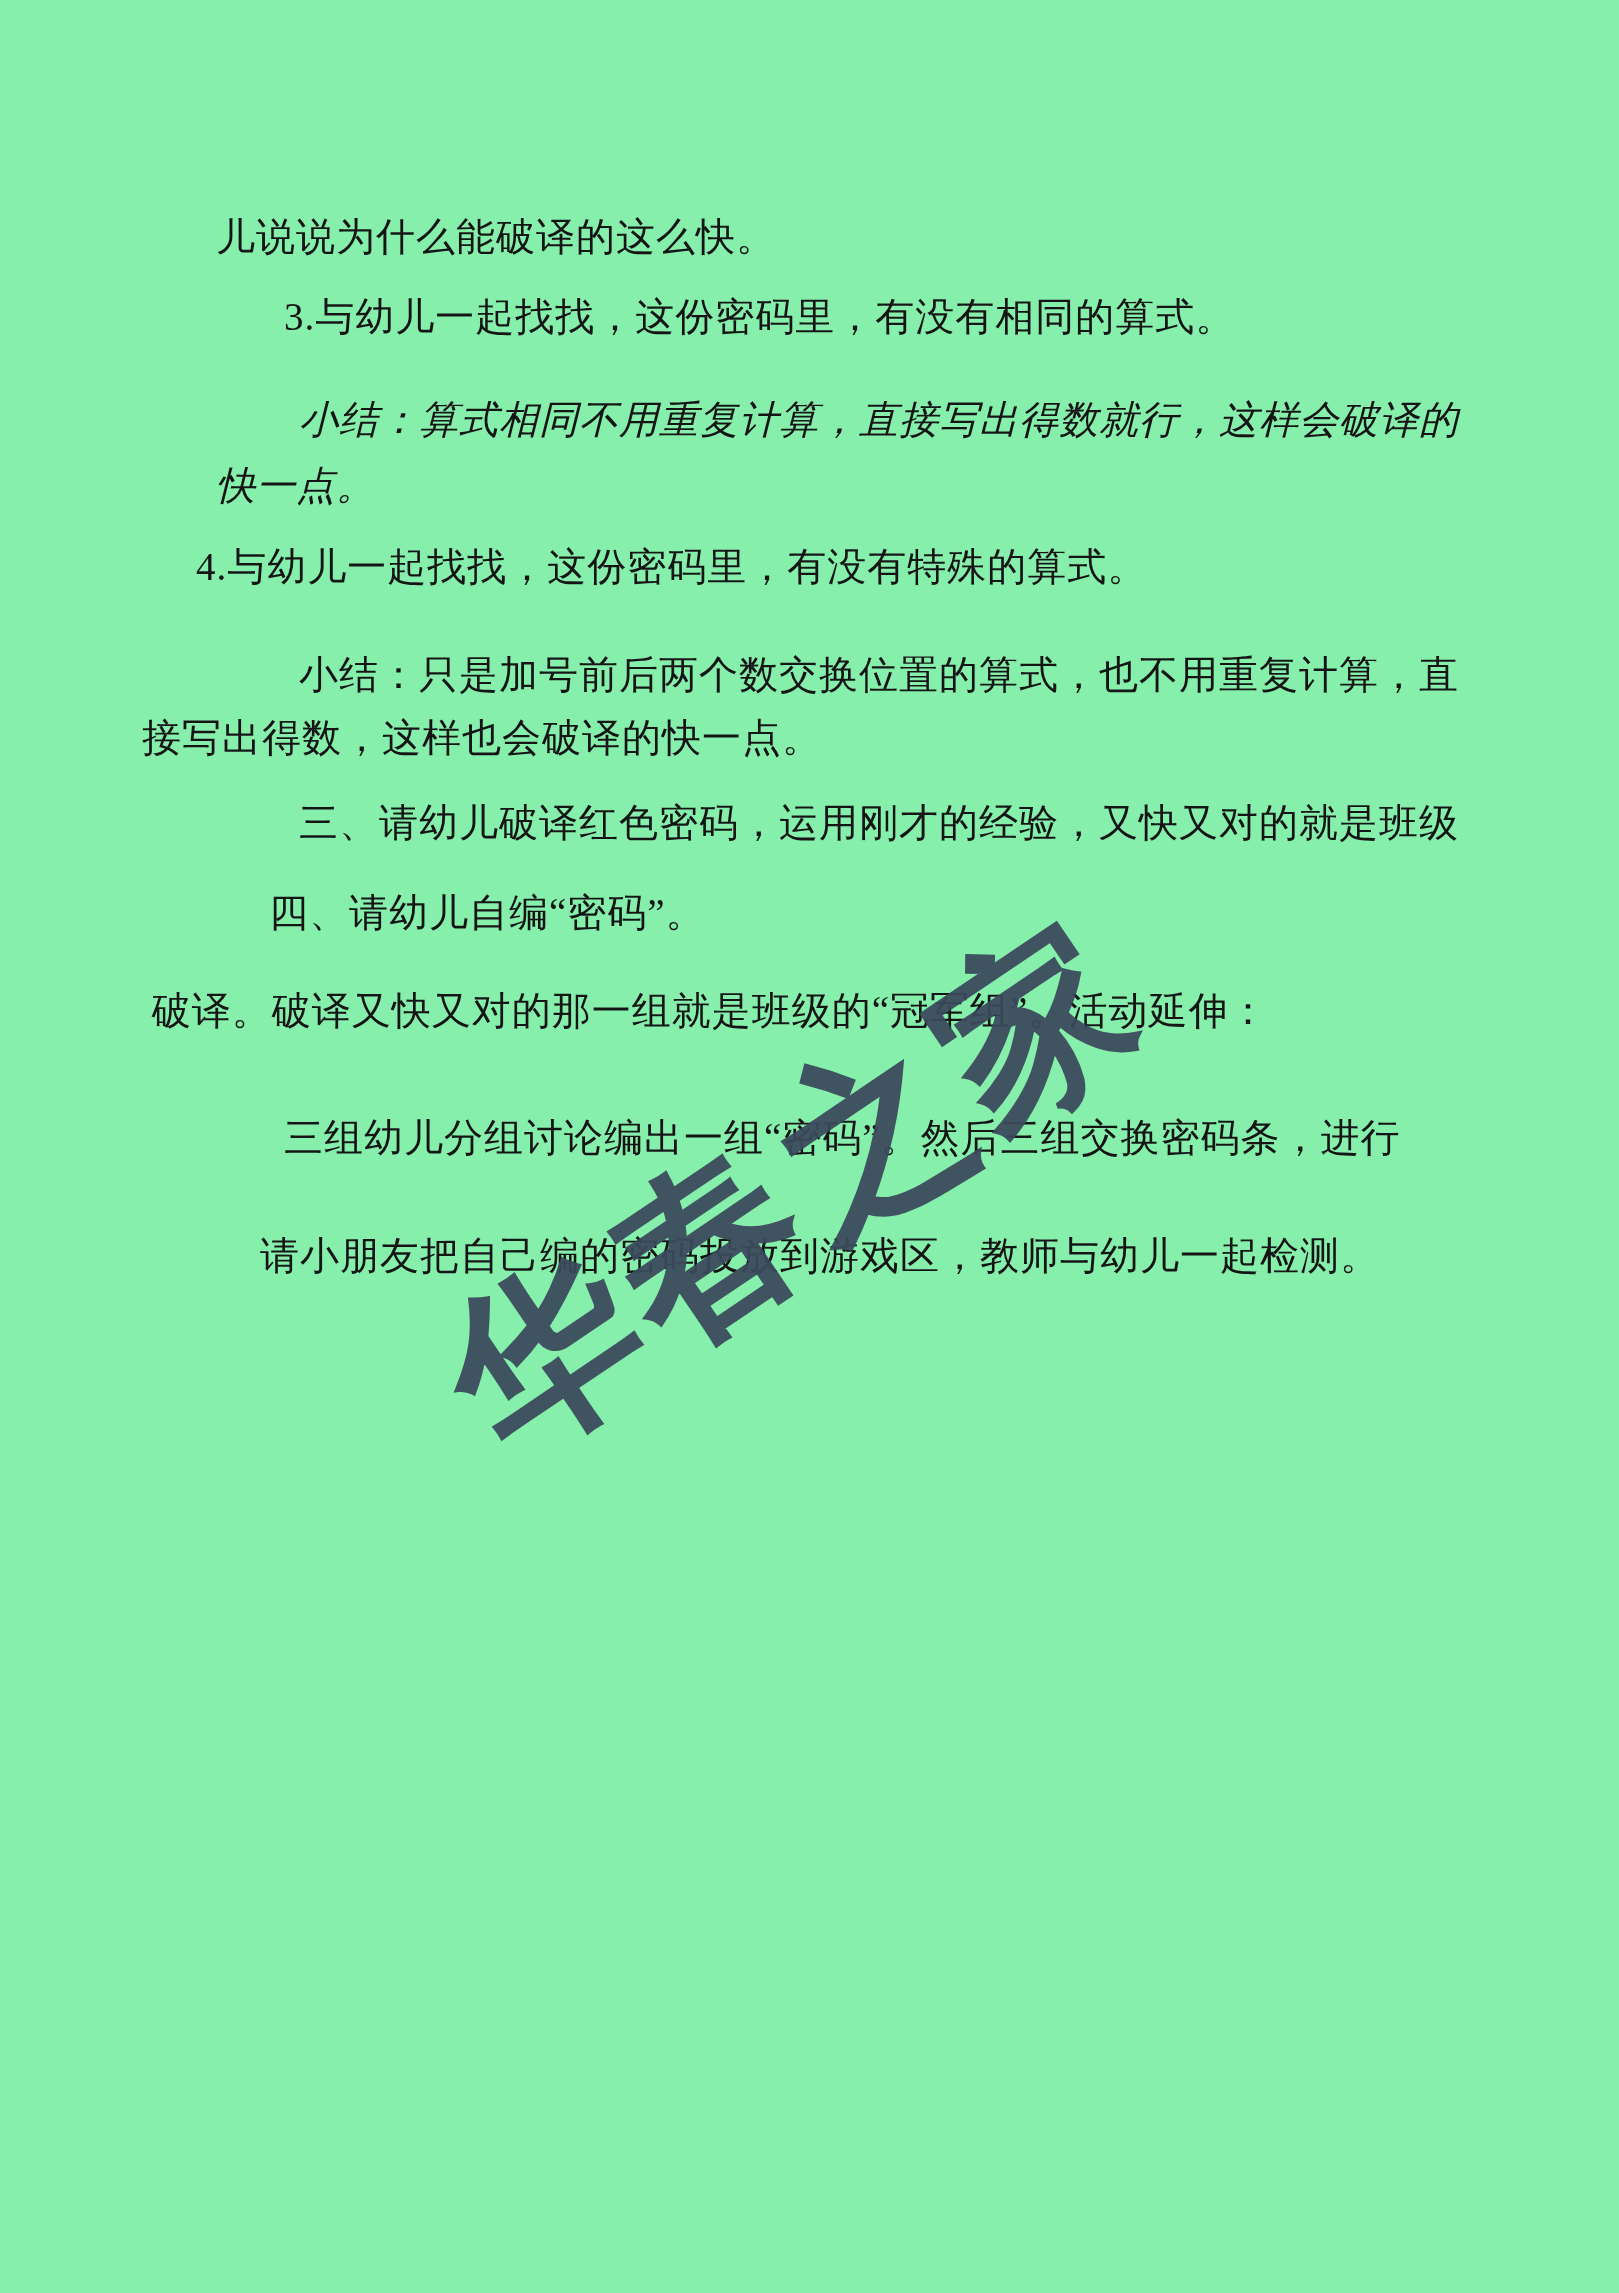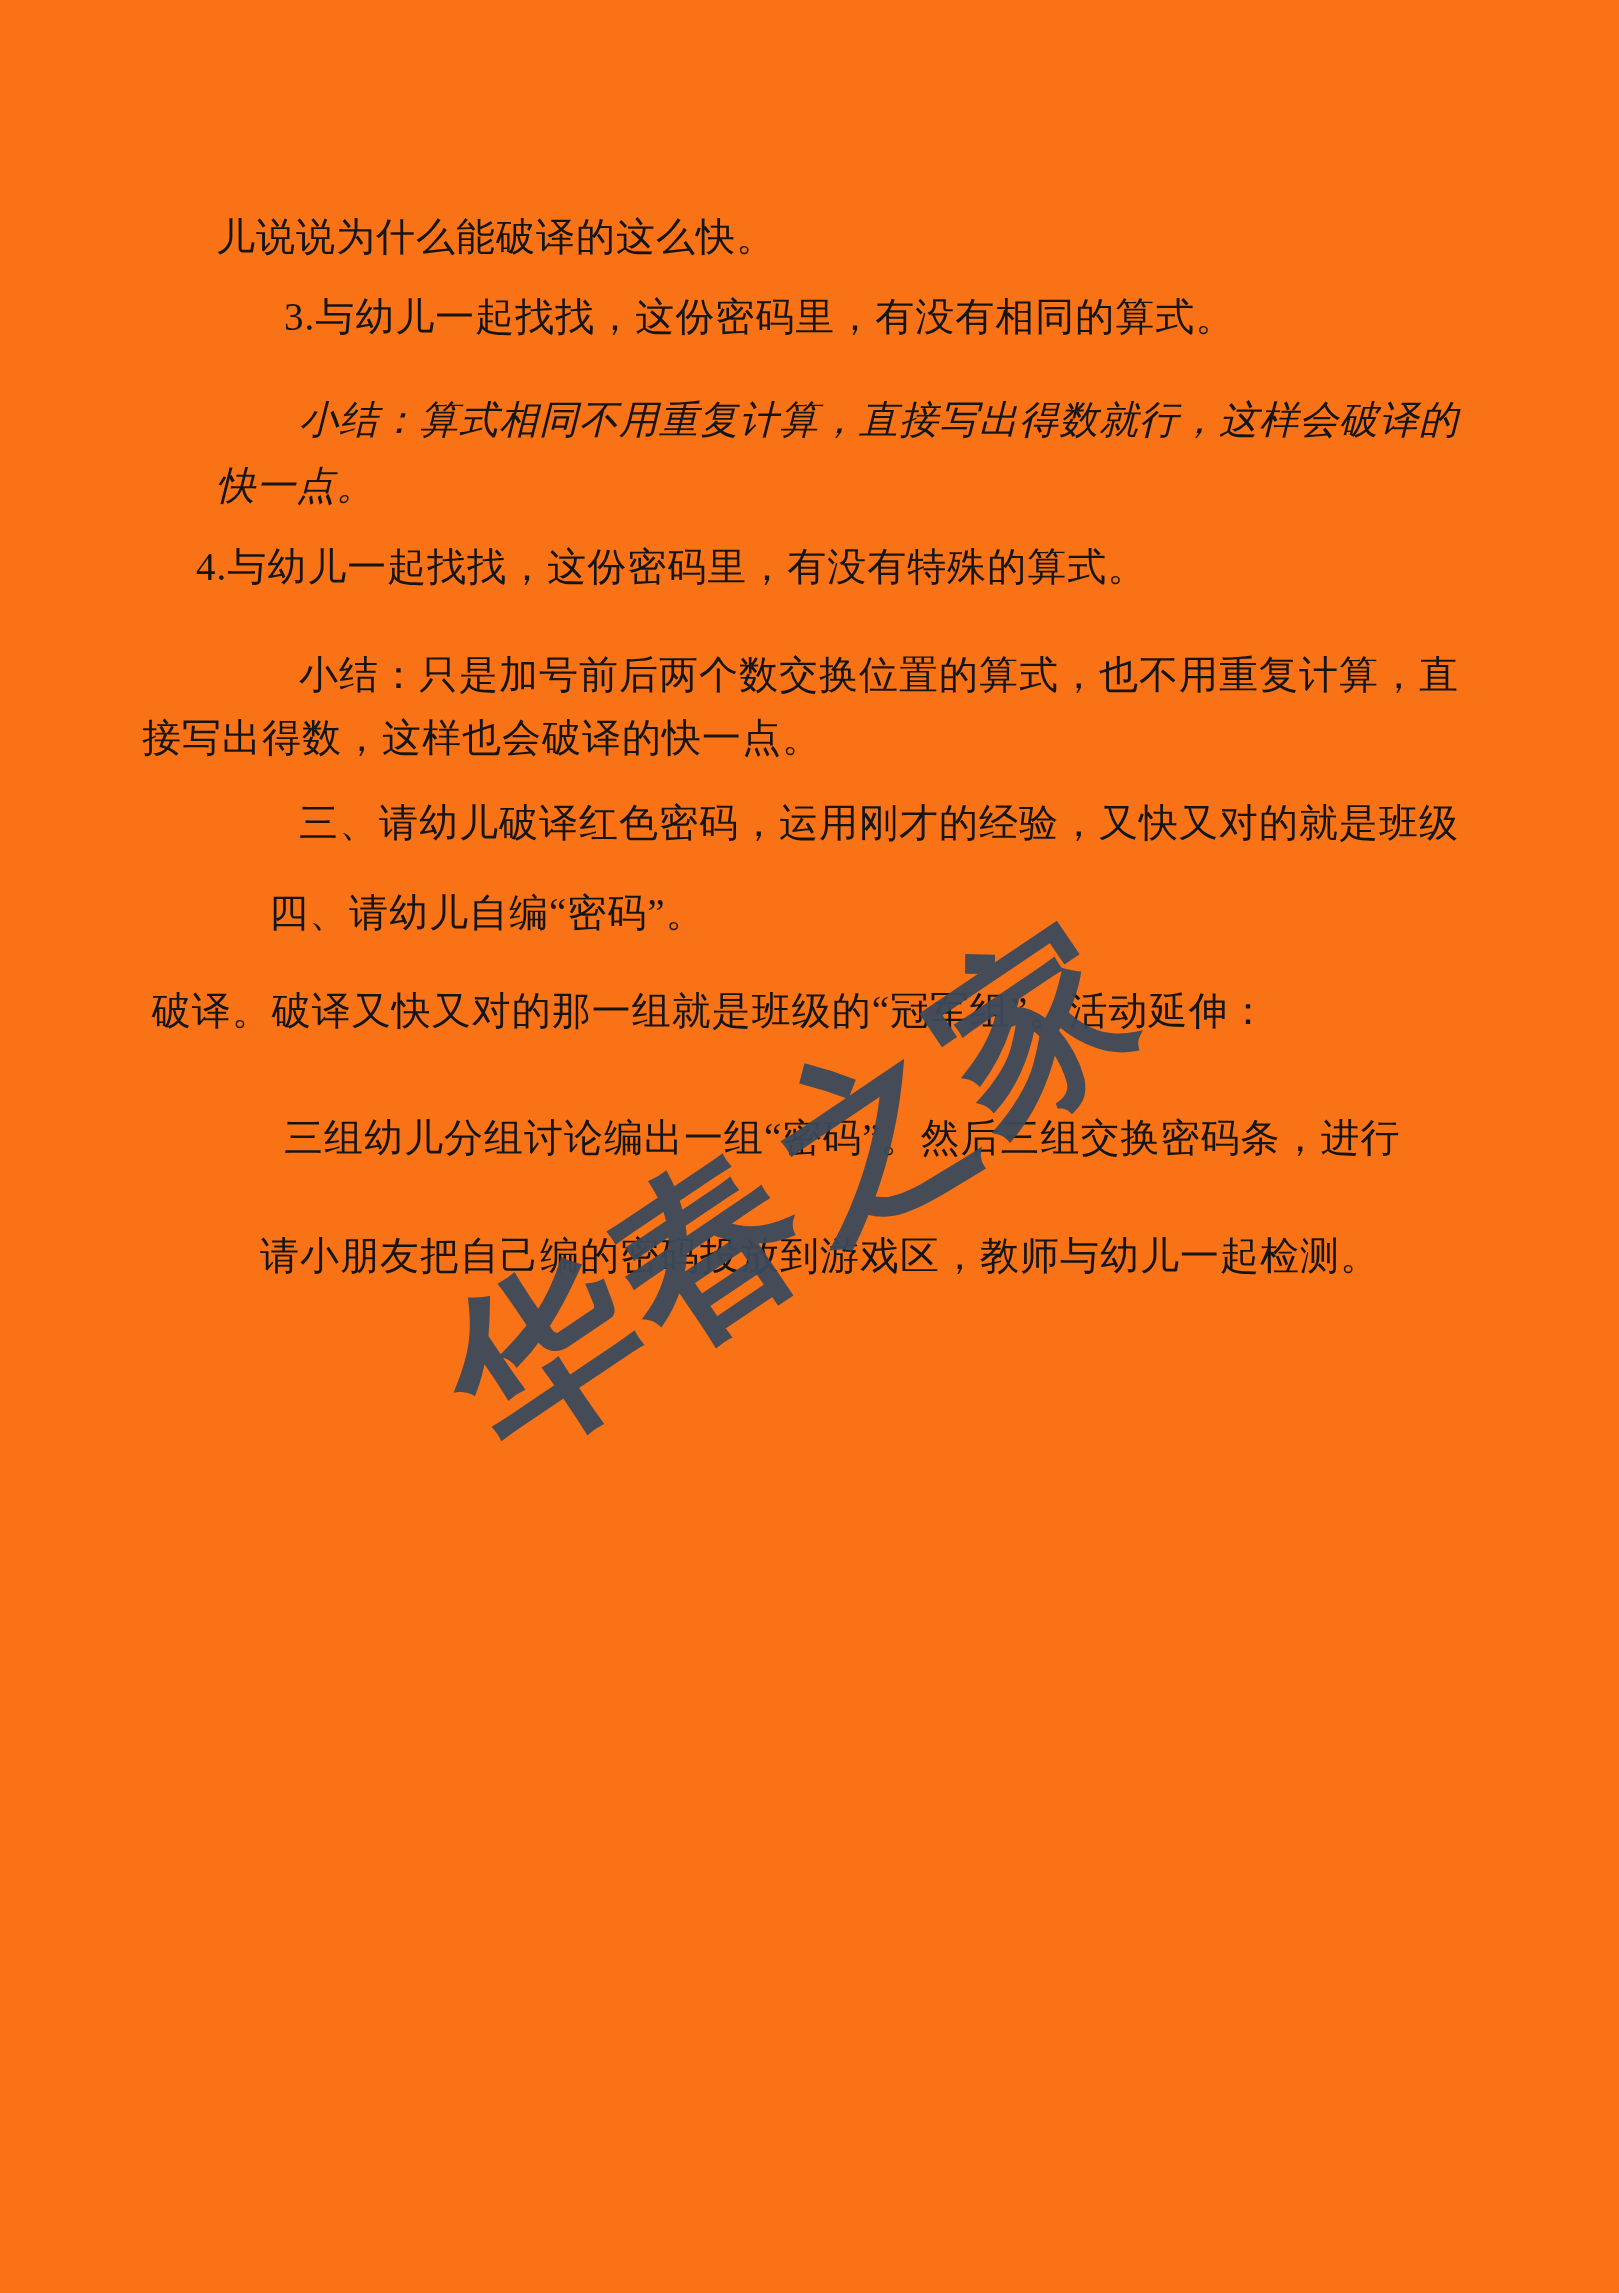--- a/index.html
+++ b/index.html
@@ -4,21 +4,21 @@
 <style>
   html, body {
     margin: 0;
     padding: 0;
     background: #ffffff;
   }
   .page {
     position: relative;
     width: 1619px;
     height: 2294px;
-    background: #f97316;
+    background: #86efac;
     overflow: hidden;
     font-family: "Liberation Serif", "DejaVu Serif", serif;
   }
   .text-block {
     position: absolute;
     left: 142px;
     top: 0;
     width: 1318px;
     color: #151515;
     font-size: 39px;

